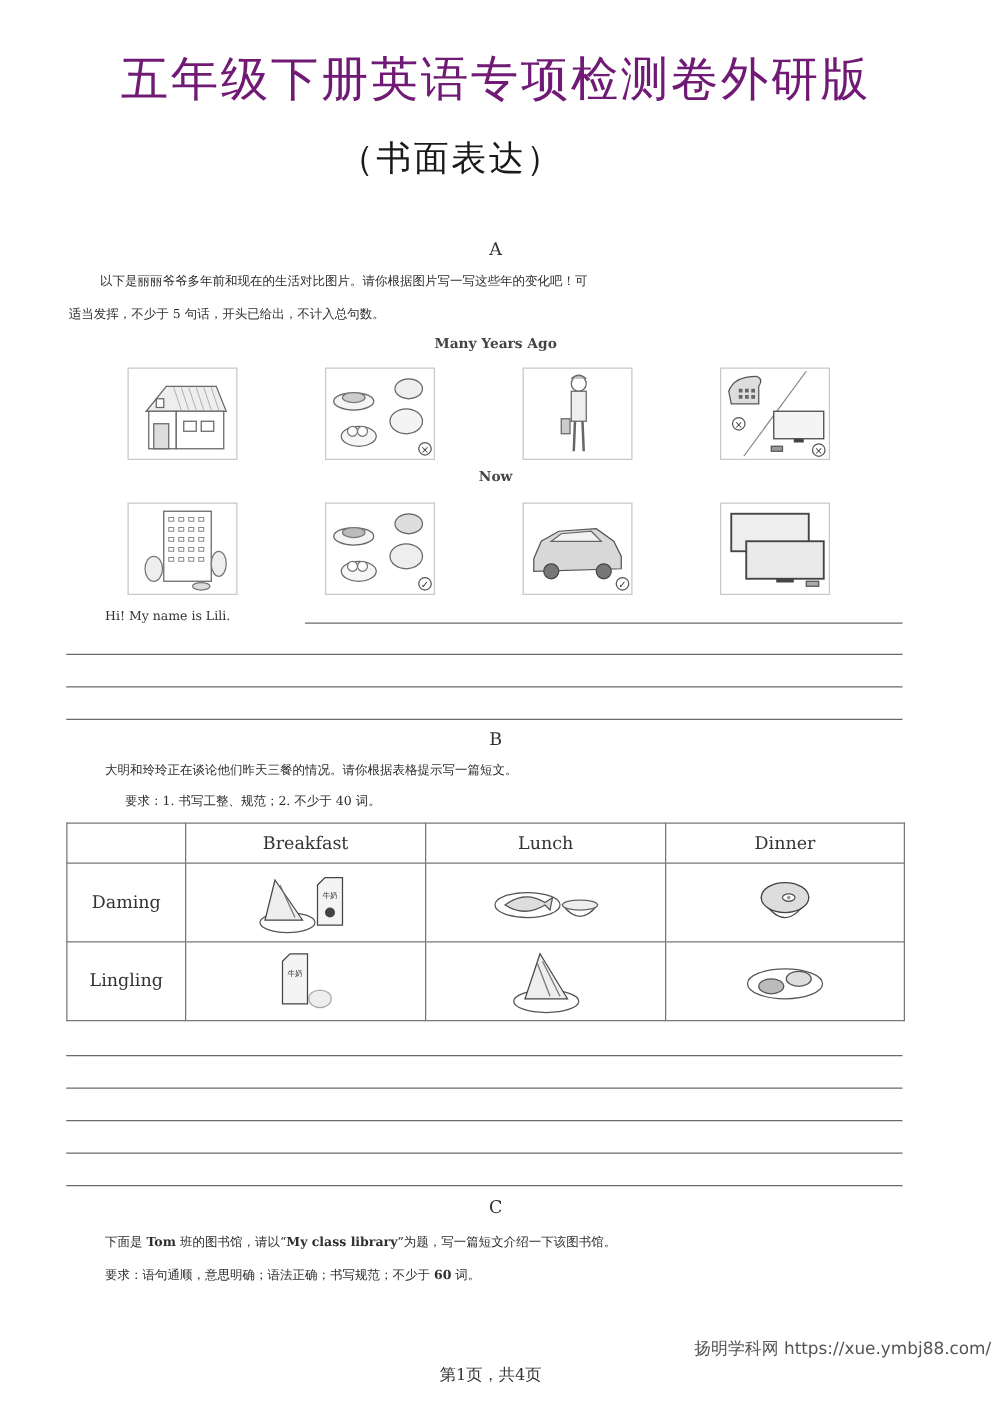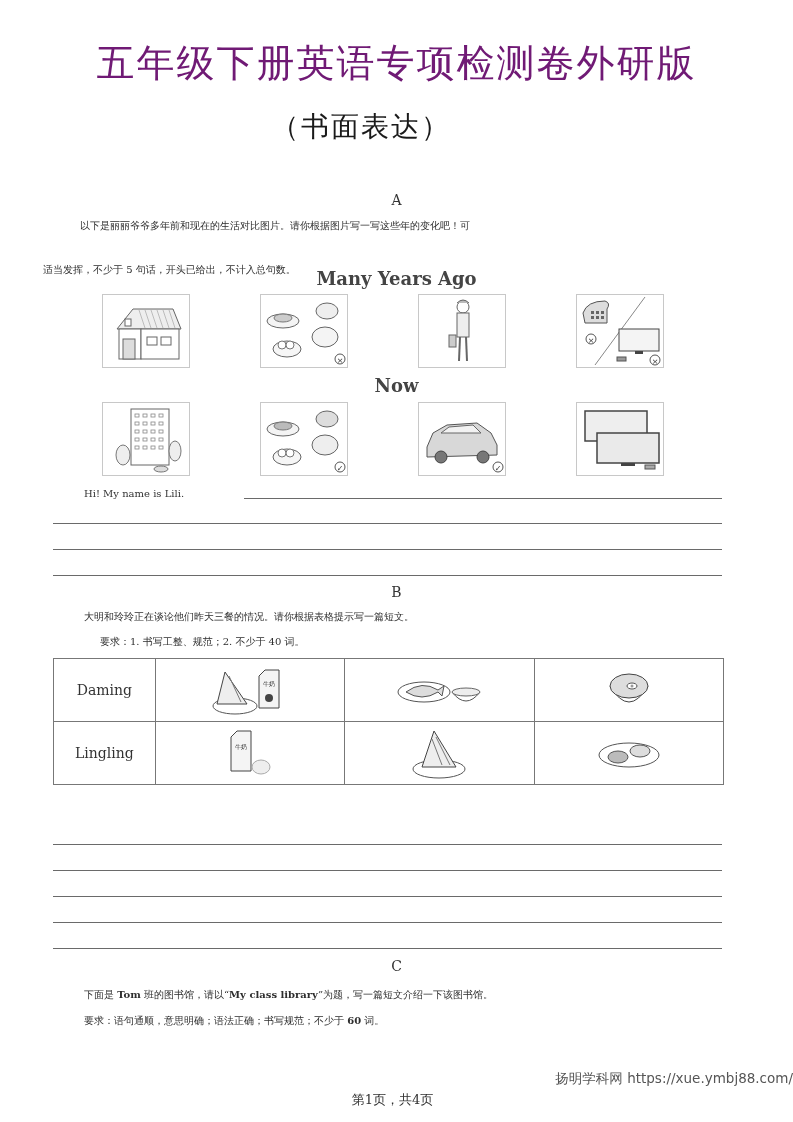--- a/index.html
+++ b/index.html
@@ -14,21 +14,21 @@
       font-family: "DejaVu Serif", "Liberation Serif", serif;
     }
     .subtitle {
       left: 0; width: 722px; top: 108px; text-align: center;
       font-size: 28px; color: #1a1a1a; letter-spacing: 2px;
     }
     .section-letter {
       left: 0; width: 793px; text-align: center; font-size: 14px; color: #333;
     }
     .para { font-size: 10px; line-height: 24px; color: #2e2e2e; }
-    .caption { left: 0; width: 793px; text-align: center; font-size: 18px; font-weight: bold; color: #444; }
+    .caption { left: 0; width: 793px; text-align: center; font-size: 11px; font-weight: bold; color: #444; }
     .pic {
       position: absolute; width: 86px; height: 72px; border: 1px solid #c8c8c8; background: #fff;
       overflow: hidden;
     }
     .pic svg { width: 100%; height: 100%; display: block; }
     .line { position: absolute; height: 0; border-top: 1px solid #6a6a6a; }
     table.meals {
       position: absolute; left: 53px; top: 658px; width: 671px; border-collapse: collapse;
       border: 1.5px solid #555;
     }
@@ -48,21 +48,21 @@
     b.en { font-weight: bold; }
   </style>
 </head>
 <body>
 
 <div class="abs title">五年级下册英语专项检测卷外研版</div>
 <div class="abs subtitle">（书面表达）</div>
 
 <div class="abs section-letter" style="top:192px;">A</div>
 <div class="abs para" style="left:80px; top:214px; width:650px;">以下是丽丽爷爷多年前和现在的生活对比图片。请你根据图片写一写这些年的变化吧！可</div>
-<div class="abs para" style="left:43px; top:240px; width:680px;margin-top:18px;">适当发挥，不少于 5 句话，开头已给出，不计入总句数。</div>
+<div class="abs para" style="left:55px; top:240px; width:680px;">适当发挥，不少于 5 句话，开头已给出，不计入总句数。</div>
 <div class="abs caption" style="top:268px;">Many Years Ago</div>
 
 <div class="pic" style="left:102px; top:294px;">
   <svg viewBox="0 0 86 72">
     <polygon points="14,34 30,14 70,14 78,34" fill="#eee" stroke="#666" stroke-width="1"></polygon>
     <g stroke="#999" stroke-width="0.6">
       <line x1="36" y1="15" x2="42" y2="33"></line>
         <line x1="42" y1="15" x2="48" y2="33"></line>
         <line x1="48" y1="15" x2="54" y2="33"></line>
       <line x1="54" y1="15" x2="60" y2="33"></line>
@@ -191,20 +191,26 @@
 <div class="line" style="left:53px; top:523px; width:669px;"></div>
 <div class="line" style="left:53px; top:549px; width:669px;"></div>
 <div class="line" style="left:53px; top:575px; width:669px;"></div>
 
 <div class="abs section-letter" style="top:584px;">B</div>
 <div class="abs para" style="left:84px; top:605px; width:640px;">大明和玲玲正在谈论他们昨天三餐的情况。请你根据表格提示写一篇短文。</div>
 <div class="abs para" style="left:84px; top:630px; width:640px;margin-left:16px;">要求：1. 书写工整、规范；2. 不少于 40 词。</div>
 
 <table class="meals">
   <tbody>
+      <tr>
+    <th style="width:94px;"></th>
+    <th style="width:191px;">Breakfast</th>
+    <th style="width:191px;">Lunch</th>
+    <th>Dinner</th>
+  </tr>
   <tr>
     <td>Daming</td>
     <td>
       <span class="cell-pic">
         <svg viewBox="0 0 110 56">
           <ellipse cx="40" cy="44" rx="22" ry="8" fill="#fff" stroke="#555"></ellipse>
           <polygon points="30,10 52,42 22,42" fill="#eee" stroke="#444"></polygon>
           <line x1="34" y1="14" x2="46" y2="40" stroke="#777"></line>
           <path d="M64,14 L70,8 L84,8 L84,46 L64,46 Z" fill="#f4f4f4" stroke="#444"></path>
           <text x="74" y="24" font-size="6" text-anchor="middle" fill="#333">牛奶</text>

